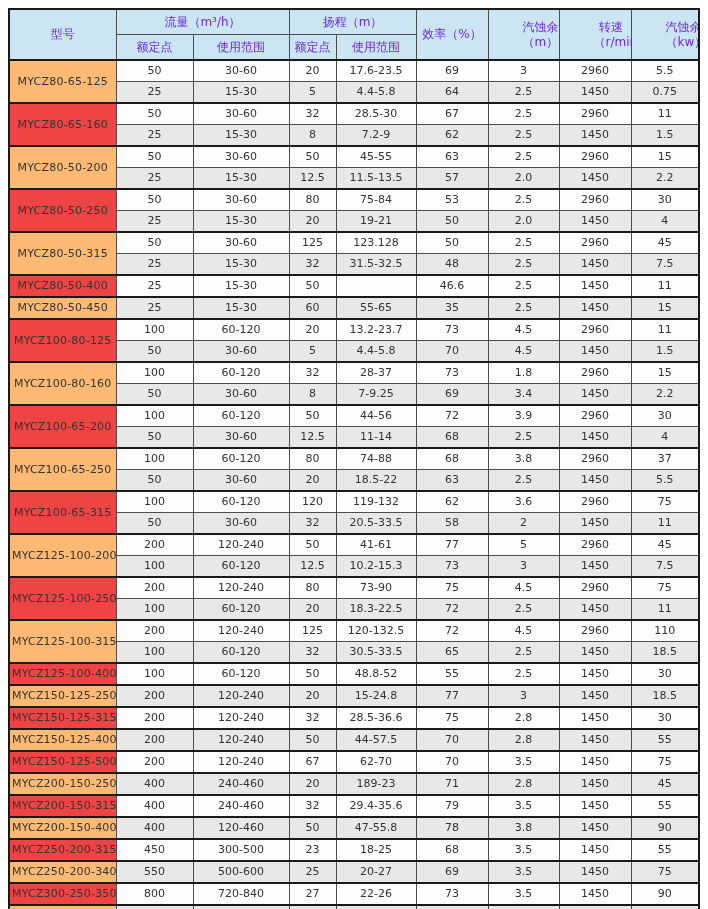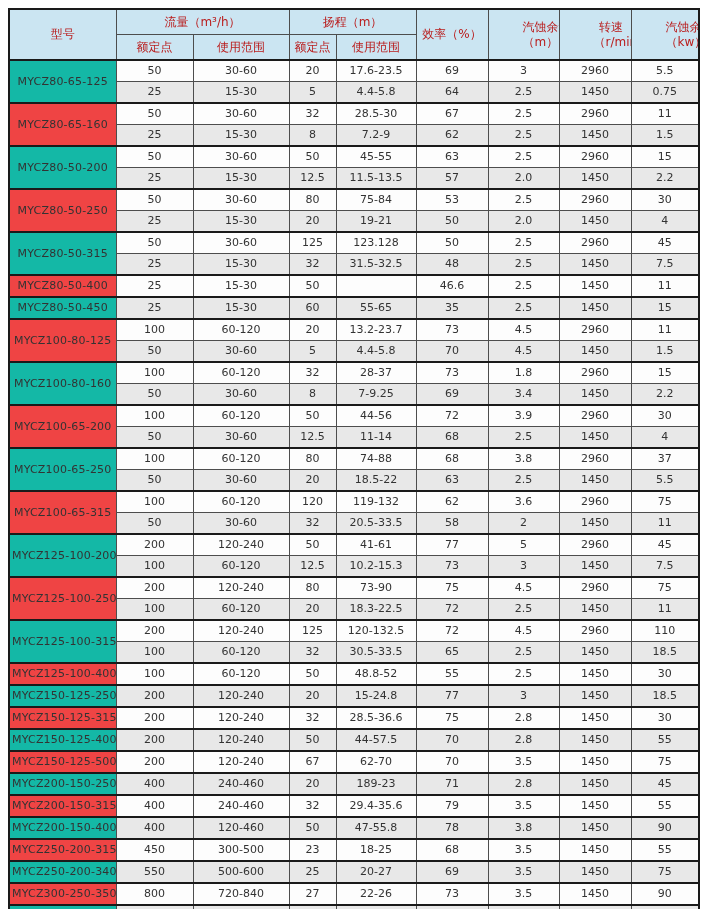--- a/index.html
+++ b/index.html
@@ -30,35 +30,35 @@
     overflow: hidden;
     white-space: nowrap;
   }
   
   table.spec thead th {
     background: #cbe5f2;
     font-size: 12px;
     font-weight: normal;
     height: 24px;
     line-height: 1.25;
-    color: #b91c1c;
+    color: #6d28d9;
   }
   table.spec thead tr.h1 th { border-bottom-color: #4d4d4d; }
   table.spec thead { border-bottom: 2px solid #1a1a1a; }
   th .ln { display: block; padding-left: 32px; }
   
   table.spec tbody td {
     font-size: 11px;
     height: 20px;
     line-height: 20px;
     background: #fdfdfd;
   }
   table.spec tbody tr.shade td { background: #e8e8e8; }
   table.spec tbody td.model { font-size: 11px; letter-spacing: 0.2px; }
-  table.spec tbody td.model.plain-model { background: #14b8a6; }
+  table.spec tbody td.model.plain-model { background: #fdba74; }
   table.spec tbody td.model.shade-model { background: #ef4444; }
   table.spec tbody tr.group-start td { border-top: 2px solid #1a1a1a; }
 </style>
 </head>
 <body>
 
 <div class="page">
   <table class="spec">
     <colgroup>
       <col style="width:107px">

